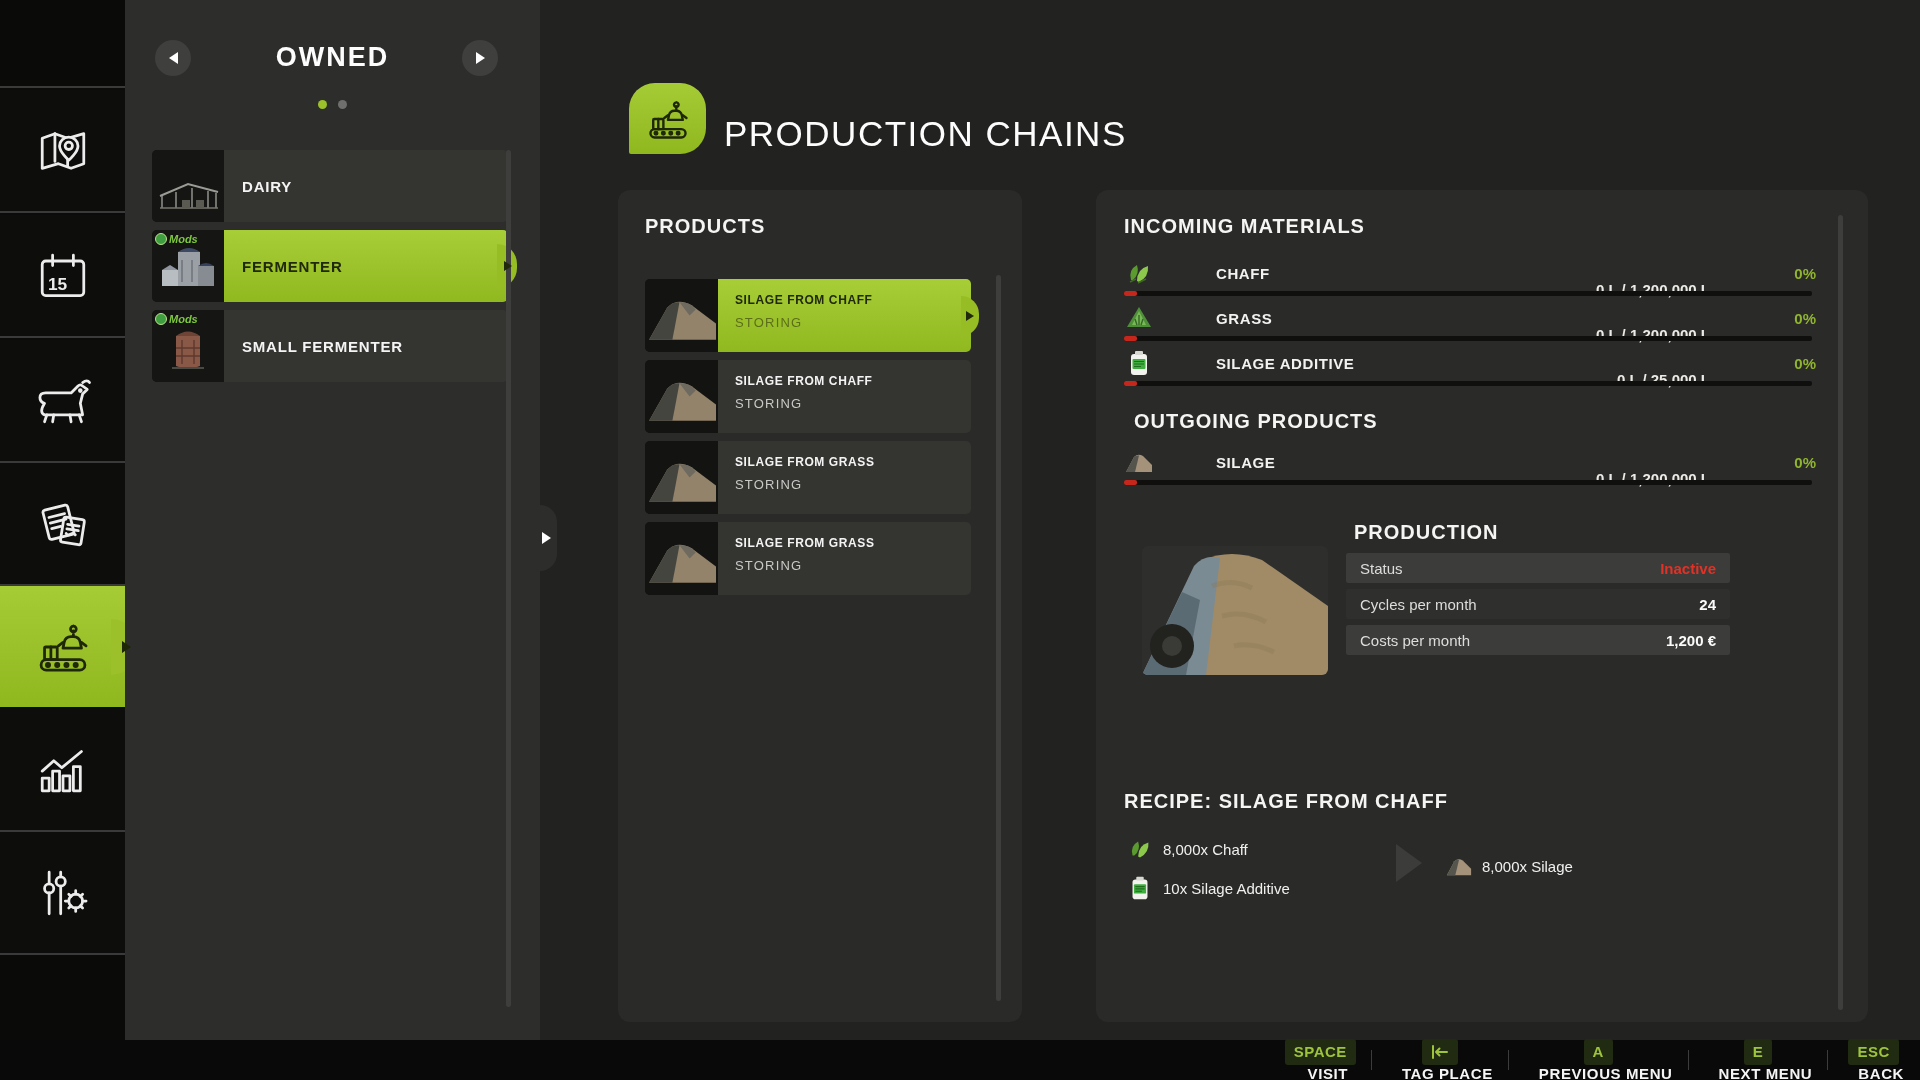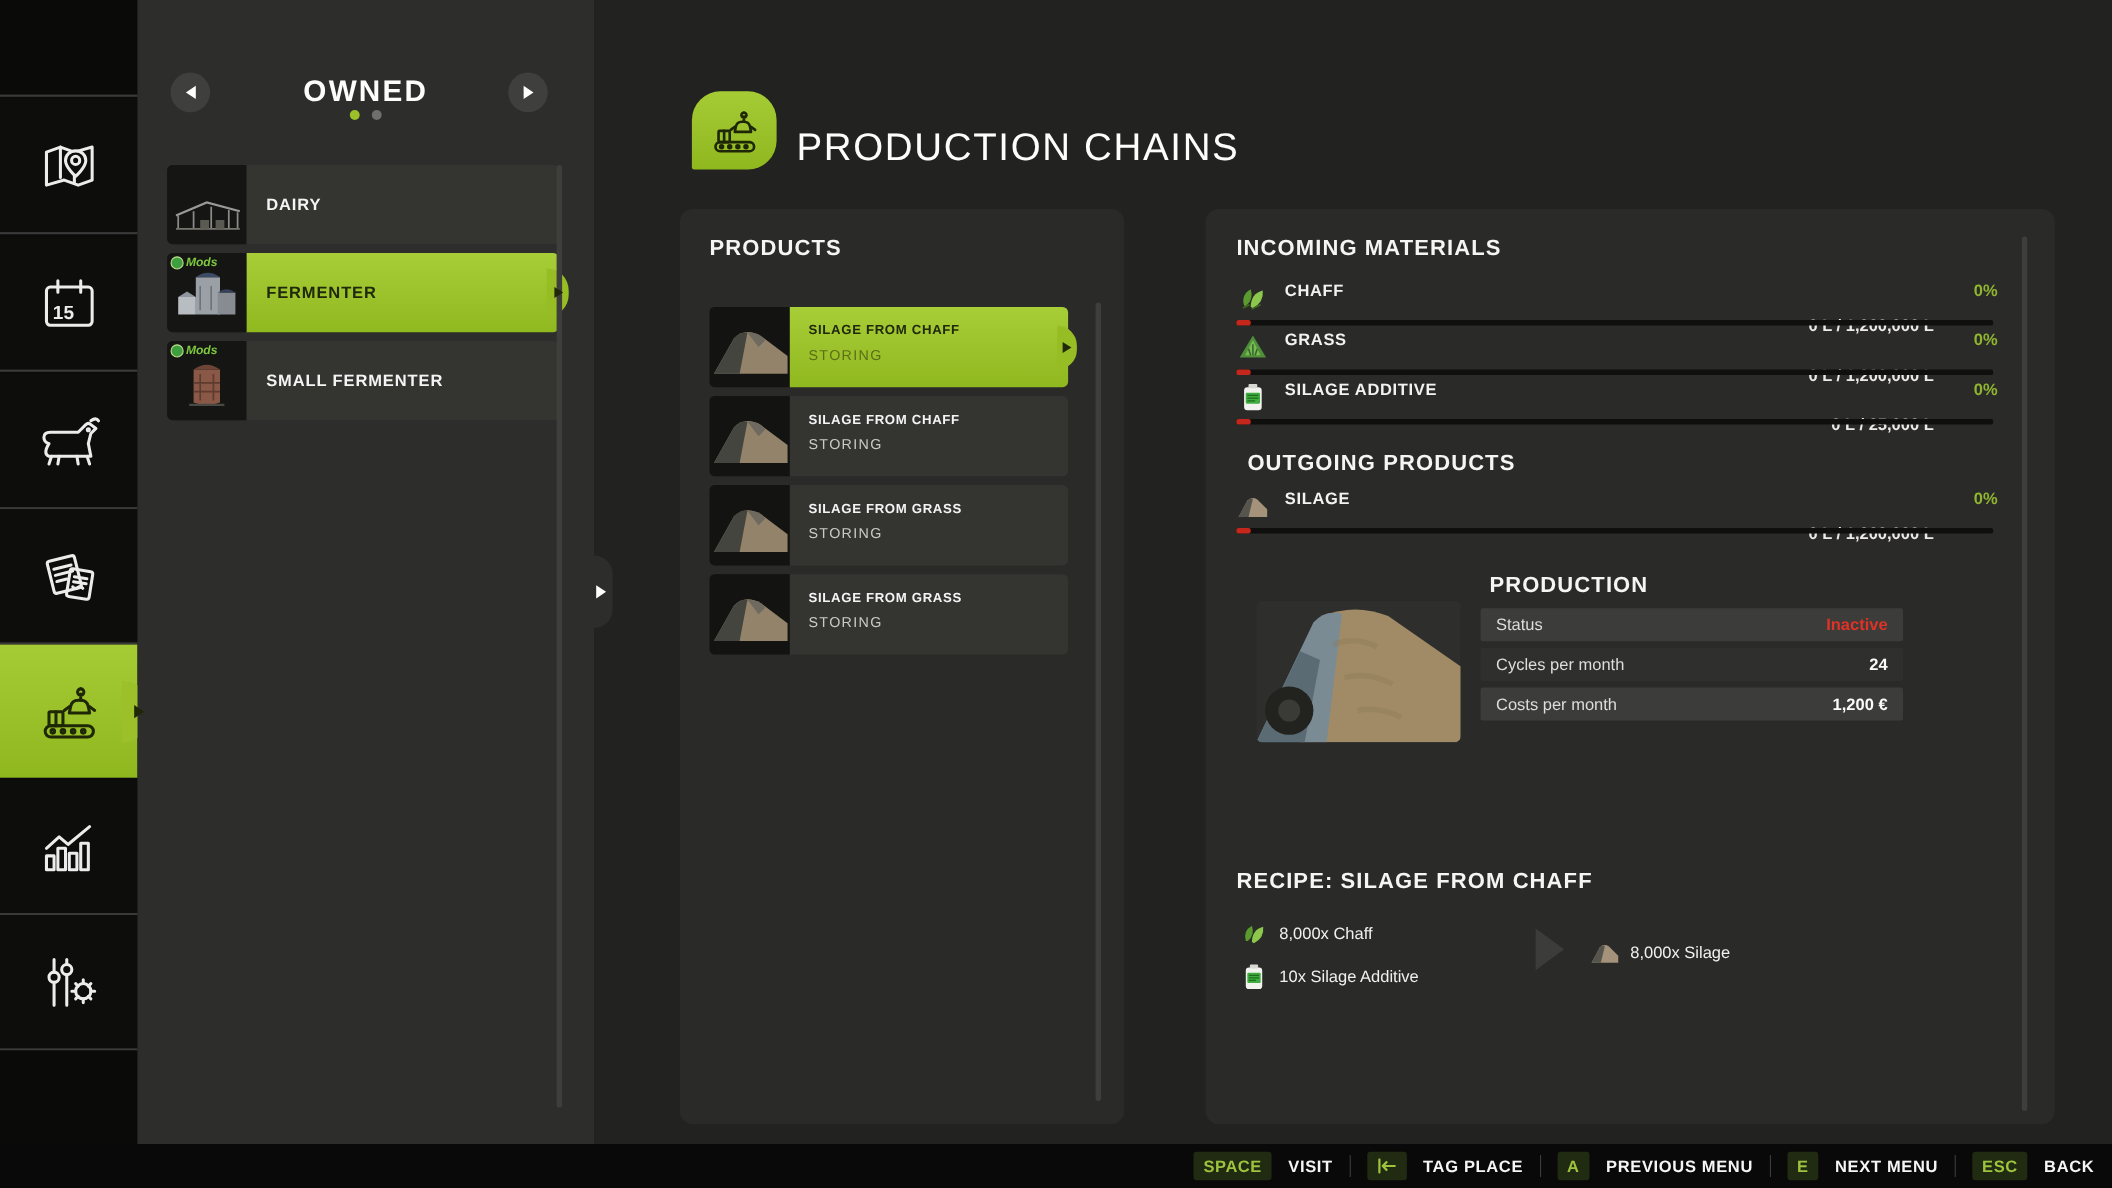--- a/index.html
+++ b/index.html
@@ -16,21 +16,21 @@
   .nav-tile.active { background:linear-gradient(180deg,#a6cc35,#8fb71e); border-bottom:none; }
   .nav-tile.active svg { stroke:#1e2706; }
   .nav-tile.active::after { content:""; position:absolute; right:-14px; top:50%; transform:translateY(-50%);
        width:28px; height:56px; background:#9cc02a; border-radius:0 28px 28px 0; }
   .nav-tile.active .tile-arrow { position:absolute; right:-6px; top:50%; transform:translateY(-50%);
        width:0; height:0; border-left:9px solid #1e2706; border-top:6px solid transparent; border-bottom:6px solid transparent; z-index:2; }
   .cal-num { font-size:15px; font-weight:bold; fill:#ececec; stroke:none; font-family:"Liberation Sans",sans-serif; }
 
   
   .owned-panel { position:absolute; left:125px; top:0; width:415px; height:1040px; background:#2d2d2b; }
-  .owned-header { position:absolute; left:0; top:40px; width:100%; height:70px;margin-top:26px; }
+  .owned-header { position:absolute; left:0; top:40px; width:100%; height:70px; }
   .carousel-btn { position:absolute; top:0; width:36px; height:36px; border-radius:50%; background:#3f3f3d;
                   display:flex; align-items:center; justify-content:center; cursor:pointer; }
   .carousel-btn.left { left:30px; }
   .carousel-btn.right { right:42px; }
   .tri-left { width:0;height:0;border-right:9px solid #fff;border-top:6px solid transparent;border-bottom:6px solid transparent; }
   .tri-right { width:0;height:0;border-left:9px solid #fff;border-top:6px solid transparent;border-bottom:6px solid transparent; }
   .owned-title { position:absolute; left:0; top:2px; width:100%; text-align:center; font-size:27px; font-weight:bold; letter-spacing:2px; color:#fdfdfd; }
   .owned-dots { position:absolute; left:0; top:100px; width:100%; display:flex; justify-content:center; gap:11px; }
   .dot { width:9px; height:9px; border-radius:50%; background:#6f6f6d; }
   .dot.active { background:#9cc02a; }
@@ -82,21 +82,21 @@
   .product-item.selected::after { content:""; position:absolute; right:-8px; top:50%; transform:translateY(-50%);
        width:18px; height:40px; background:#97bd25; border-radius:0 20px 20px 0; }
   .product-item.selected .sel-arrow { position:absolute; right:-3px; top:50%; transform:translateY(-50%); z-index:2;
        width:0;height:0;border-left:8px solid #20290a;border-top:5px solid transparent;border-bottom:5px solid transparent; }
   .products-scroll { left:378px; top:85px; height:726px; }
 
   
   .details-panel { position:absolute; left:1096px; top:190px; width:772px; height:832px; background:#2a2a28; border-radius:12px; }
   .details-scroll { left:742px; top:25px; height:795px; }
   .incoming-title { position:absolute; left:28px; top:25px; }
-  .mat-row { position:absolute; left:28px; width:692px; height:34px; display:flex; align-items:flex-start; }
+  .mat-row { position:absolute; left:28px; width:692px; height:34px; display:flex; align-items:center;gap:48px; }
   .mat-icon { width:30px; height:30px; flex:0 0 30px; margin-right:14px; }
   .mat-icon svg { width:100%; height:100%; display:block; }
   .mat-name { font-size:15px; font-weight:bold; letter-spacing:0.6px; color:#f2f2f0; flex:1; }
   .mat-amount { font-size:15px; font-weight:bold; color:#eceae6; text-align:right;margin-top:32px; }
   .mat-pct { width:58px; font-size:15px; font-weight:bold; color:#90b52f; text-align:right; }
   .mat-bar { position:absolute; left:28px; width:688px; height:5px; background:#0f0f0e; border-radius:2px; }
   .mat-bar .fill { position:absolute; left:0; top:0; height:5px; width:13px; background:#c5271d; border-radius:2px; }
   .outgoing-title { position:absolute; left:38px; top:220px; }
 
   .prod-image { position:absolute; left:46px; top:356px; width:186px; height:129px; border-radius:6px; overflow:hidden; }
@@ -115,21 +115,21 @@
   .recipe-output-1 { position:absolute; left:349px; top:662px; display:flex; align-items:center; }
   .recipe-ico { width:28px; height:28px; margin-right:9px; }
   .recipe-ico svg { width:100%; height:100%; display:block; }
   .recipe-qty { font-size:15px; color:#f0f0ee; }
   .recipe-arrow { position:absolute; left:300px; top:654px; width:0; height:0;
        border-left:26px solid #3c3c3a; border-top:19px solid transparent; border-bottom:19px solid transparent; }
 
   
   .bottom-bar { position:absolute; left:0; top:1040px; width:1920px; height:40px; background:#090909;
                 display:flex; align-items:center; justify-content:flex-end; padding-right:16px; }
-  .hint { display:flex; align-items:center; }
+  .hint { display:flex; align-items:center;flex-direction:column; }
   .hint-divider { width:1px; height:20px; background:#3c3c3c; margin:0 15px; }
   .key-badge { min-width:26px; height:26px; padding:0 9px; border-radius:3px; background:#212b12;
                display:flex; align-items:center; justify-content:center;
                font-size:15px; font-weight:bold; color:#9ec43e; letter-spacing:0.5px; }
   .key-badge svg { width:18px; height:14px; stroke:#9ec43e; fill:none; stroke-width:2; stroke-linecap:round; stroke-linejoin:round; }
   .hint-label { margin-left:15px; font-size:15px; font-weight:bold; letter-spacing:0.6px; color:#f5f5f5; }
 </style>
 </head>
 <body>
 

